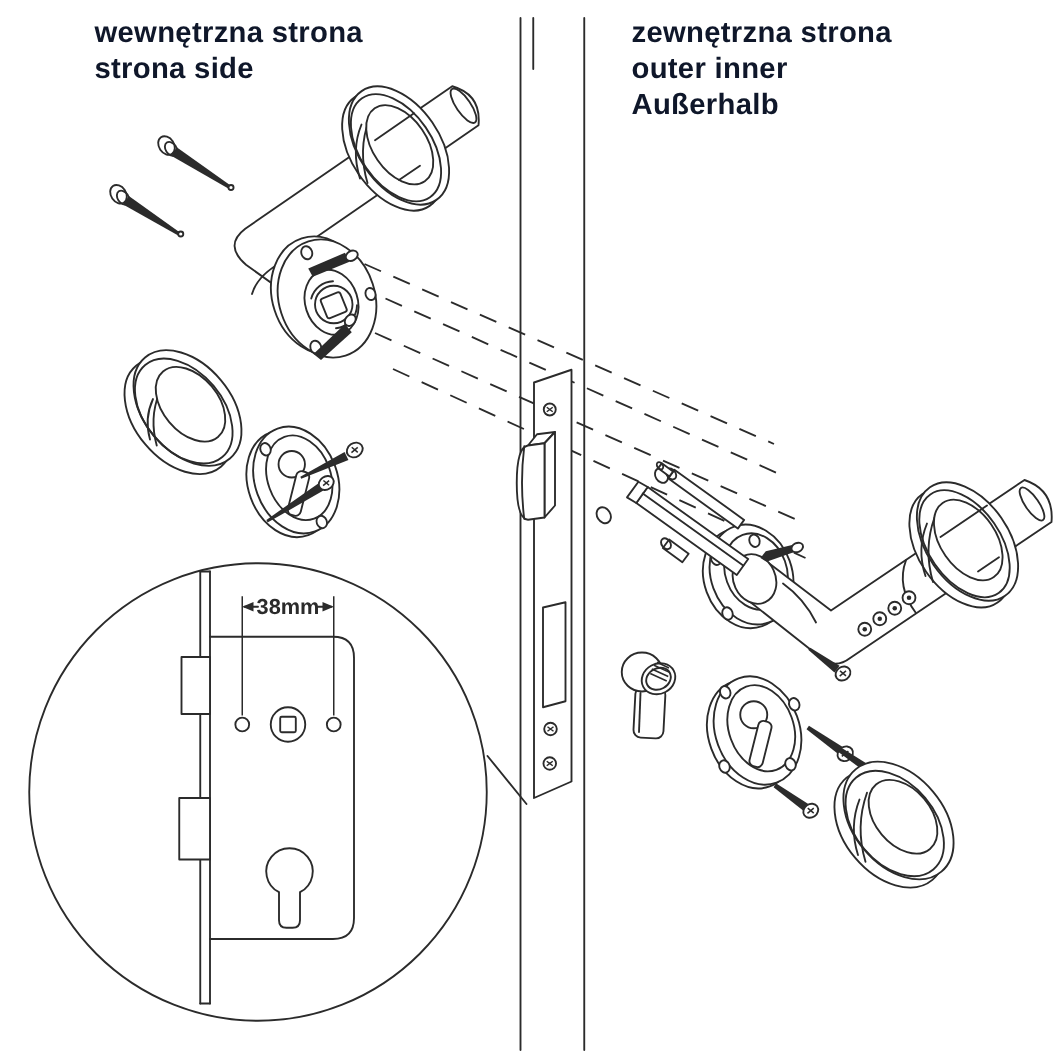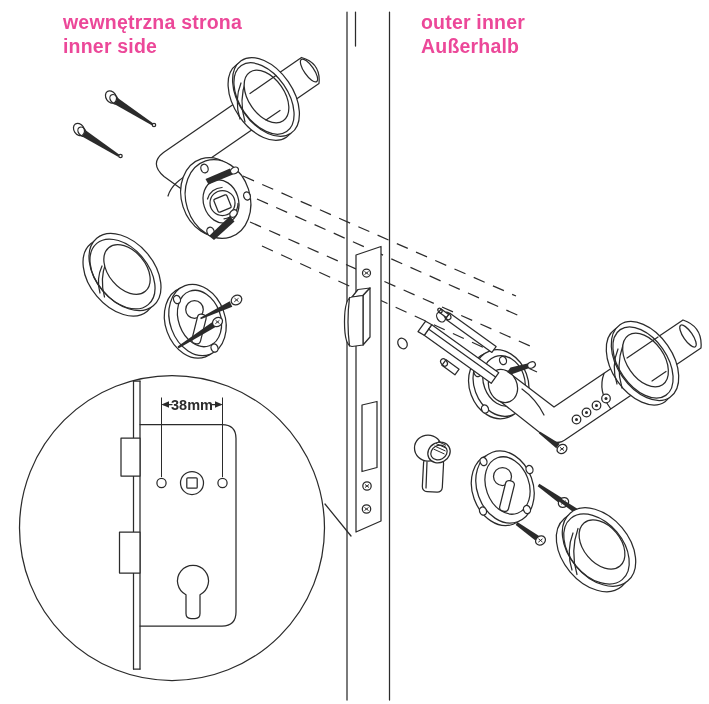--- a/index.html
+++ b/index.html
@@ -1,39 +1,40 @@
 <!DOCTYPE html>
 <html><head>
 <meta charset="utf-8">
 <style>
   html,body{margin:0;padding:0;background:#fff;}
   .stage{position:relative;width:709px;height:704px;background:#fff;overflow:hidden;
          font-family:"Liberation Sans",sans-serif;}
   .label{position:absolute;font-weight:700;font-size:19.5px;line-height:24px;
-         color:#ec4899;letter-spacing:.2px;white-space:nowrap;}
+         color:#0f172a;letter-spacing:.2px;white-space:nowrap;}
   .label div{height:24px;}
   svg.art{position:absolute;left:0;top:0;}
   .ln{fill:none;stroke:#2b2b2b;stroke-width:1.25;stroke-linecap:round;stroke-linejoin:round;}
   .wh{fill:#ffffff;stroke:#2b2b2b;stroke-width:1.25;stroke-linecap:round;stroke-linejoin:round;}
   .bk{fill:#2b2b2b;stroke:none;}
   .dash{fill:none;stroke:#2b2b2b;stroke-width:1.25;stroke-dasharray:12 9;stroke-linecap:butt;}
   .thin{fill:none;stroke:#2b2b2b;stroke-width:1;}
   text.dim{font-family:"Liberation Sans",sans-serif;font-weight:700;font-size:14.5px;fill:#2b2b2b;}
 </style>
 </head>
 <body>
 
 <div class="stage">
 
   <div class="label" style="left:63px;top:10px;">
     <div>wewnętrzna strona</div>
-    <div>inner side</div>
+    <div>strona side</div>
   </div>
 
   <div class="label" style="left:421px;top:10px;">
+    <div>zewnętrzna strona</div>
     <div>outer inner</div>
     <div>Außerhalb</div>
   </div>
 
   <svg class="art" width="709" height="704" viewBox="0 0 709 704">
 
     <g>
       <line class="ln" x1="347" y1="12" x2="347" y2="700"></line>
       <line class="ln" x1="389.5" y1="12" x2="389.5" y2="700"></line>
       <line class="ln" x1="355.5" y1="12" x2="355.5" y2="46"></line>

